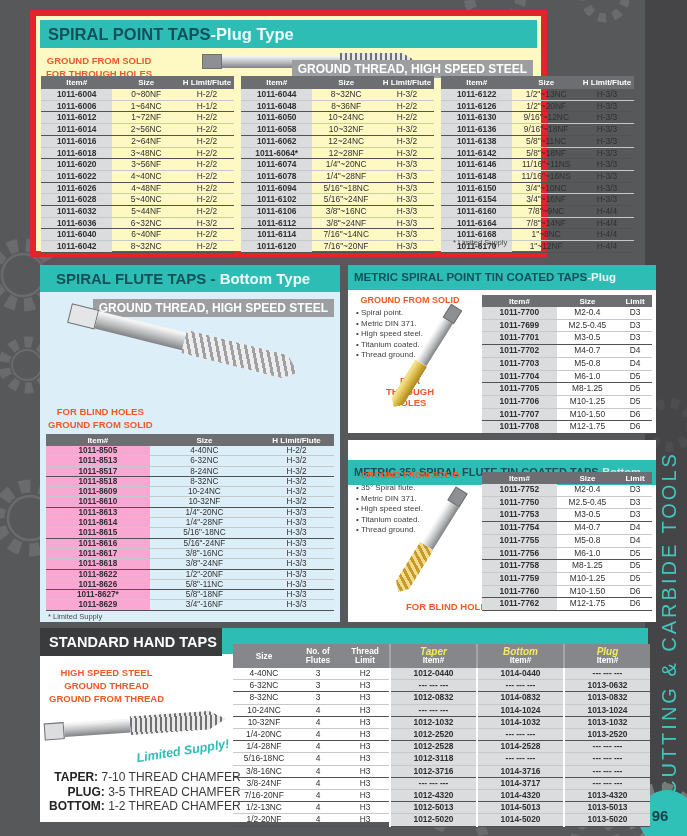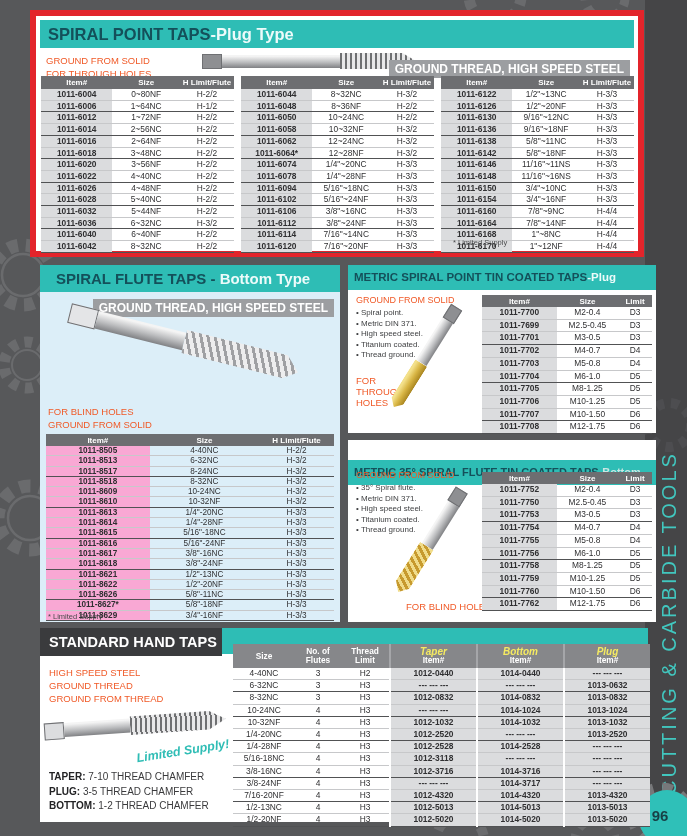--- a/index.html
+++ b/index.html
@@ -18,31 +18,31 @@
   #page-gear{right:-14px;bottom:-16px;}
   #page-circle{right:-8px;bottom:-10px;width:56px;height:56px;border-radius:50%;background:#2FC0B8;
     display:flex;align-items:center;justify-content:center;}
   #page-num{color:#173F45;font-weight:bold;font-size:15px;padding-right:14px;padding-bottom:6px;}
 
   
   .teal-head{background:#2EBDB5;color:#14505A;font-weight:bold;white-space:nowrap;overflow:hidden;}
   .hl{color:#EDFBFA;}
   .hl2{color:#C9E6E3;}
   .badge{background:#9C9EA1;color:#FFFFFF;font-weight:bold;font-size:12px;padding:2px 6px;white-space:nowrap;}
-  .orange{color:#F05A28;font-weight:normal;}
+  .orange{color:#F05A28;font-weight:bold;text-align:center;}
 
   table{border-collapse:collapse;width:100%;table-layout:fixed;}
   th{background:#6D6E71;color:#fff;font-weight:bold;font-size:8px;padding:0;white-space:nowrap;overflow:hidden;}
   td{text-align:center;color:#303032;border-bottom:1px solid #C7C8CA;padding:0;
      white-space:nowrap;overflow:hidden;}
   tr.gend td{border-bottom:1px solid #515254;}
   tbody tr:last-child td{border-bottom:1px solid #515254;}
 
   
-  #sp-panel{left:30px;top:10px;width:614px;height:247px;background:#ffffff;border:6px solid #E3242B;}
+  #sp-panel{left:30px;top:10px;width:517px;height:247px;background:#fef9c3;border:6px solid #E3242B;}
   #sp-head{left:4px;top:4px;right:4px;height:28px;font-size:16.5px;line-height:28px;padding-left:8px;}
   #sp-notes{left:10px;top:38px;font-size:9.5px;line-height:13px;}
   #sp-badge{right:8px;top:44px;}
   .sp-tables{position:absolute;left:5px;top:60px;width:593px;display:flex;gap:7px;}
   .sp-tables table{width:193px;}
   .sp-tables th{height:13px;}
   .sp-tables td{height:10.7px;line-height:10.7px;font-size:8.4px;}
   .sp-tables td:first-child{background:#DBDCDE;font-weight:bold;}
   .sp-tables th:nth-child(1){width:37%;} .sp-tables th:nth-child(2){width:35%;} .sp-tables th:nth-child(3){width:28%;}
   #sp-footnote{left:417px;top:222px;font-size:7.5px;color:#4A4B4D;}
@@ -77,21 +77,21 @@
   #mb-for{position:absolute;left:58px;top:161px;font-size:9.5px;}
 
   
   #ht-panel{left:40px;top:628px;width:608px;height:194px;background:#fff;}
   #ht-band{left:0;top:0;width:100%;height:26px;background:#2EBDB5;}
   #ht-titlebox{left:0;top:0;width:182px;height:28px;background:#3A3B3D;color:#fff;font-weight:bold;
      font-size:14.5px;line-height:28px;padding-left:9px;}
   #ht-notes{left:9px;top:38px;font-size:9.5px;line-height:13px;}
   #ht-limited{left:96px;top:116px;color:#2FBDB5;font-weight:bold;font-style:italic;font-size:12.5px;
      transform:rotate(-9deg);}
-  #ht-chamfers{left:9px;top:142px;font-size:10px;line-height:14.5px;color:#3A3A3C;}
+  #ht-chamfers{left:9px;top:142px;font-size:12px;line-height:14.5px;color:#3A3A3C;text-align:right;}
   #ht-chamfers b{color:#232325;}
   #ht-table{position:absolute;left:193px;top:16px;width:412px;}
   #ht-table th{background:#86878A;height:24px;vertical-align:middle;font-size:8.3px;line-height:9px;}
   #ht-table .yellow{color:#F5EA61;font-style:italic;font-size:10px;display:block;}
   #ht-table td{height:11.2px;line-height:11.2px;font-size:8.4px;}
   #ht-table td:nth-child(n+4){background:#DBDCDE;font-weight:bold;border-left:2px solid #fff;}
   #ht-table th:nth-child(n+4){border-left:2px solid #A5A6A9;}
   #ht-table th:nth-child(1){width:62px;} #ht-table th:nth-child(2){width:46px;}
   #ht-table th:nth-child(3){width:48px;} #ht-table th:nth-child(4),#ht-table th:nth-child(5),#ht-table th:nth-child(6){width:85px;}
 
@@ -490,25 +490,20 @@
             <td>1011-8617</td>
             <td>3/8"-16NC</td>
             <td>H-3/3</td>
           </tr>
           <tr class="gend">
             <td>1011-8618</td>
             <td>3/8"-24NF</td>
             <td>H-3/3</td>
           </tr>
           <tr>
-            <td>1011-8621</td>
-            <td>1/2"-13NC</td>
-            <td>H-3/3</td>
-          </tr>
-          <tr>
             <td>1011-8622</td>
             <td>1/2"-20NF</td>
             <td>H-3/3</td>
           </tr>
           <tr class="gend">
             <td>1011-8626</td>
             <td>5/8"-11NC</td>
             <td>H-3/3</td>
           </tr>
           <tr>

